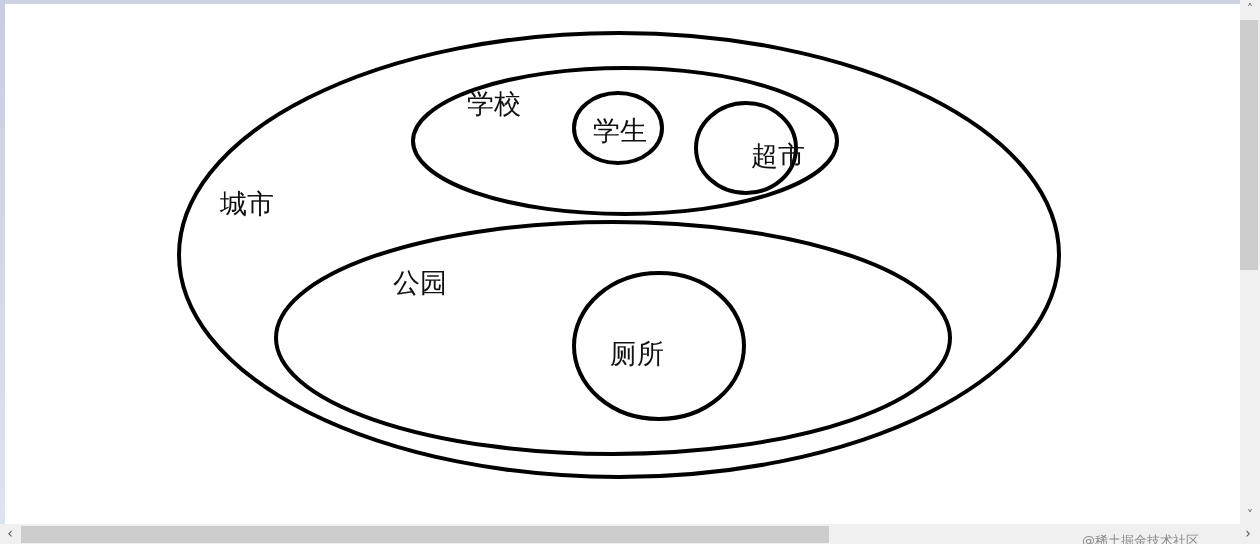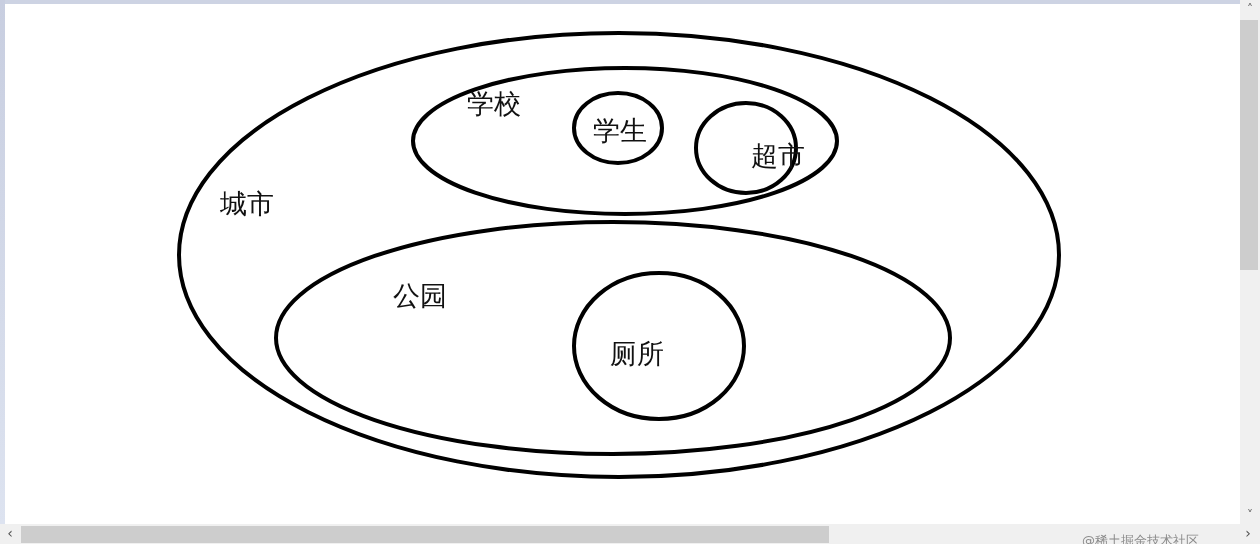--- a/index.html
+++ b/index.html
@@ -34,21 +34,21 @@
       <ellipse cx="746" cy="148" rx="50" ry="45"></ellipse>
       <ellipse cx="613" cy="338" rx="337" ry="116"></ellipse>
       <ellipse cx="659" cy="346" rx="85" ry="73"></ellipse>
     </g>
   </svg>
 
   <span class="label" style="left:462px;top:86px;">学校</span>
   <span class="label" style="left:588px;top:114px;font-family:Liberation Serif, serif;">学生</span>
   <span class="label" style="left:702px;top:138px;margin-left:44px;">超市</span>
   <span class="label" style="left:215px;top:186px;">城市</span>
-  <span class="label" style="left:388px;top:278px;text-align:center;">公园</span>
+  <span class="label" style="left:388px;top:265px;text-align:center;">公园</span>
   <span class="label" style="left:605px;top:336px;">厕所</span>
 </div>
 
 <div class="vscroll">
   <div class="arrow-up">˄</div>
   <div class="thumb"></div>
   <div class="arrow-down">˅</div>
 </div>
 
 <div class="hscroll">

